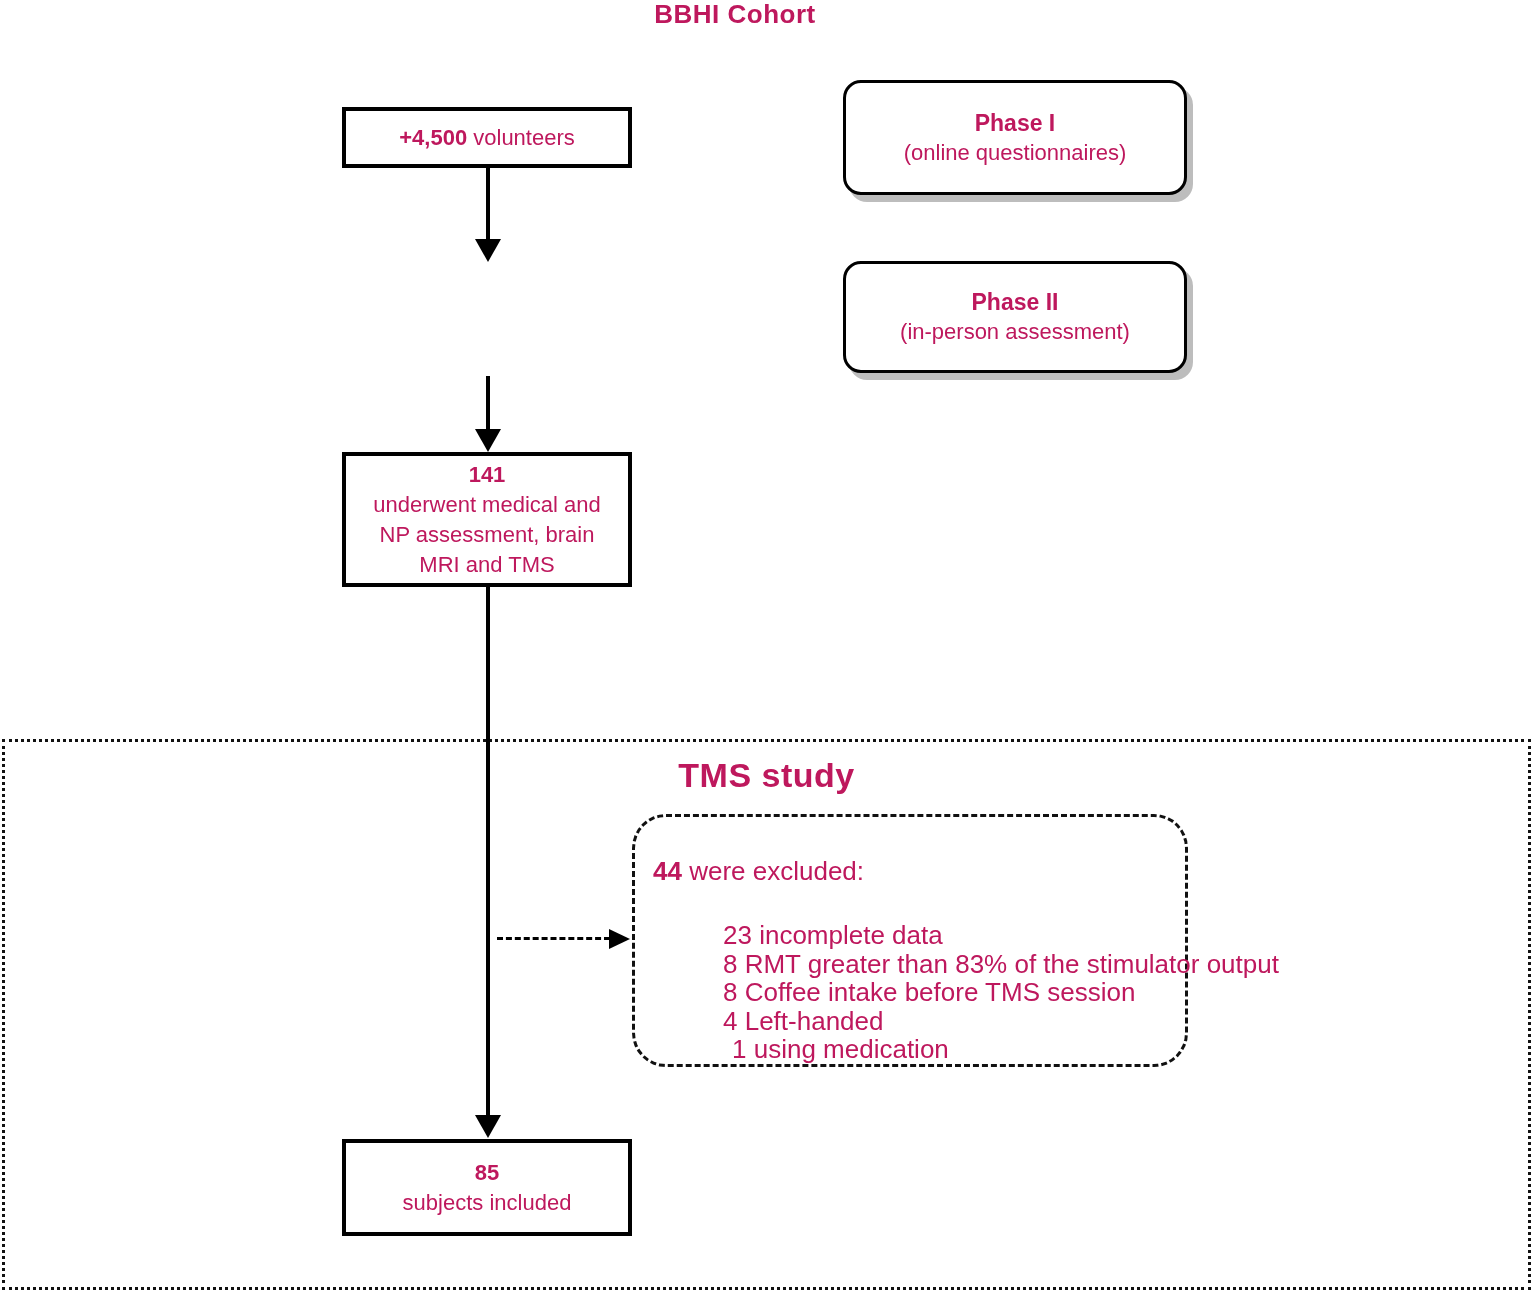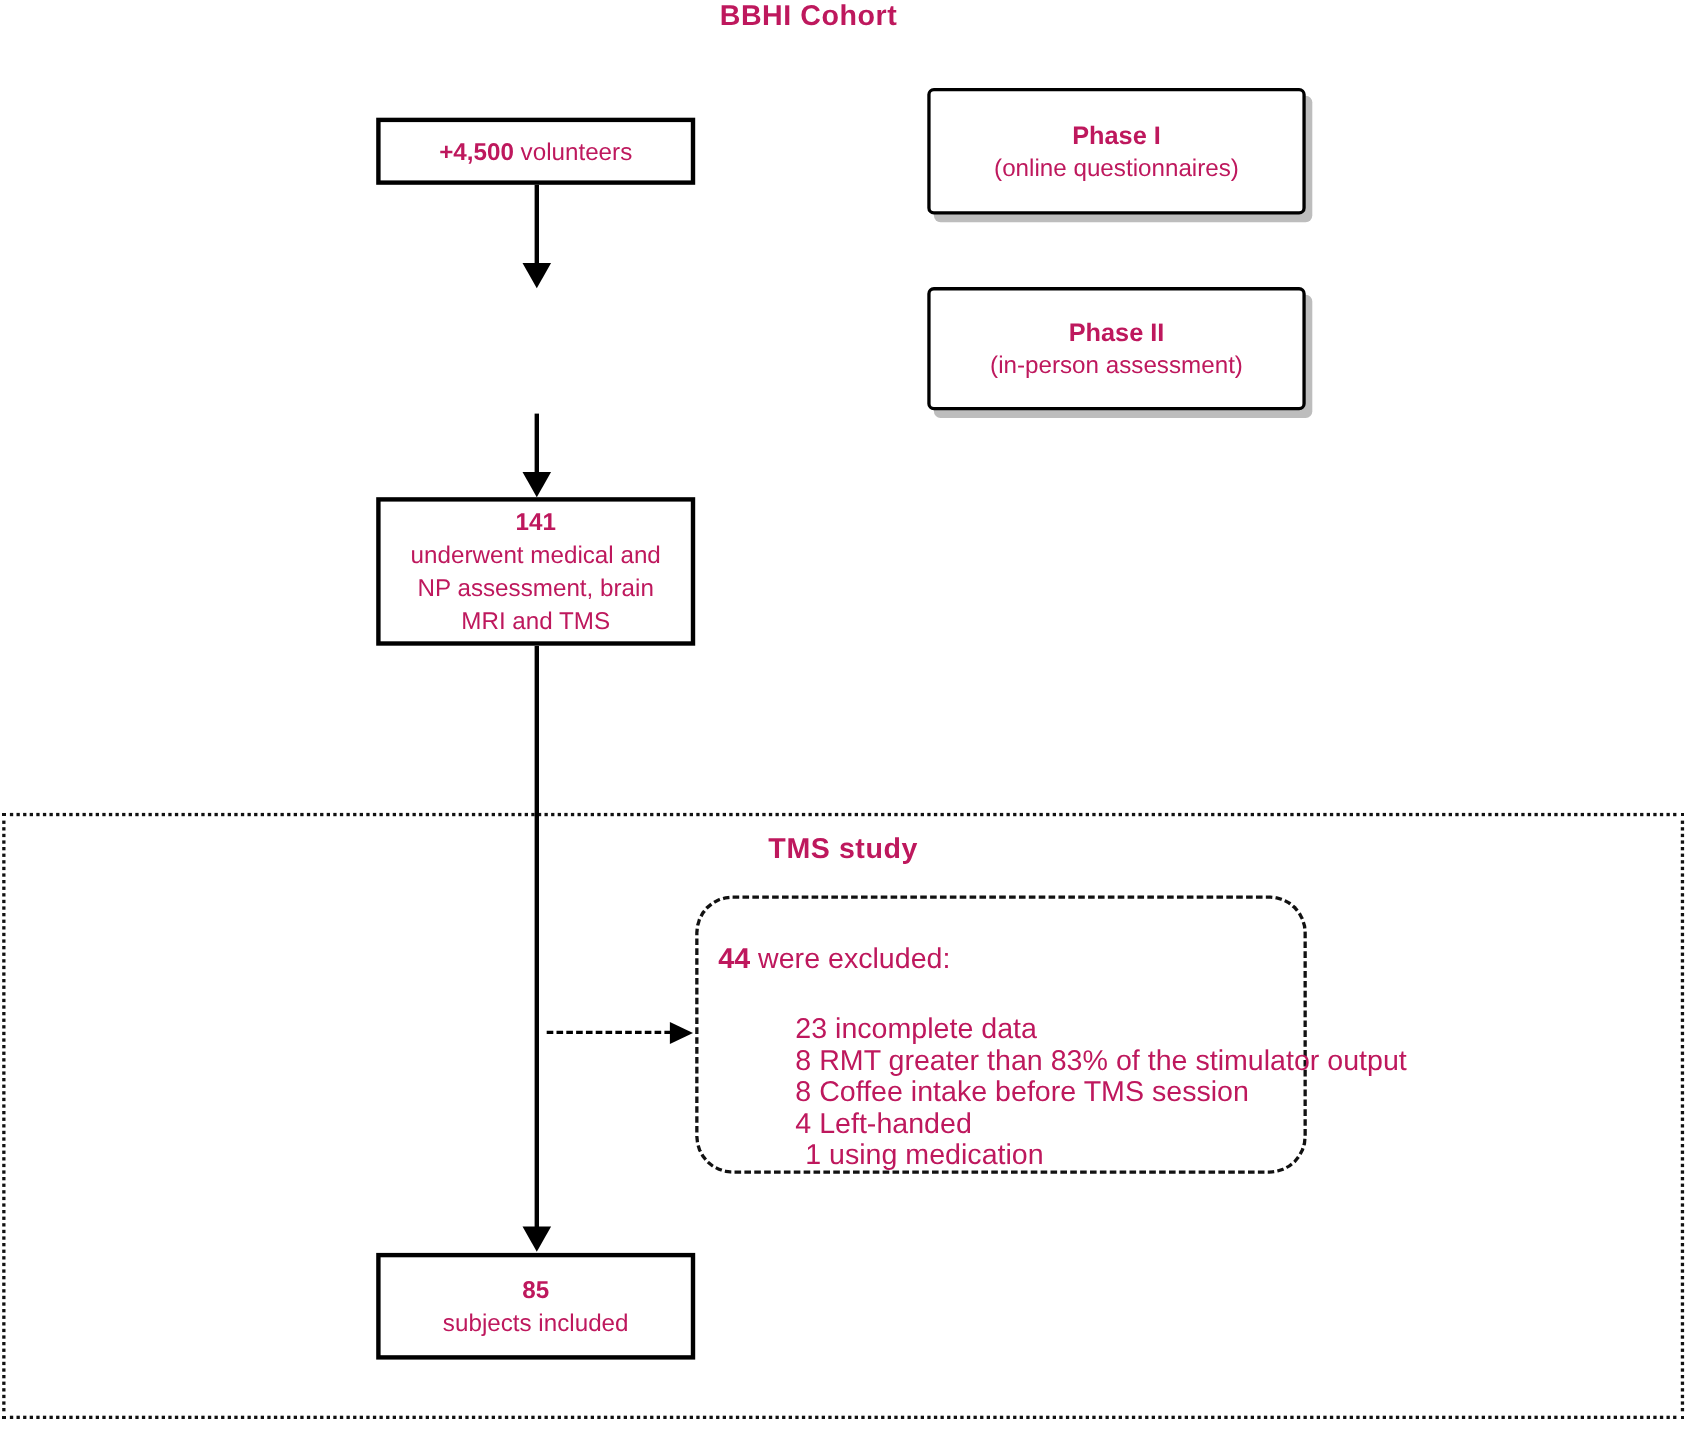--- a/index.html
+++ b/index.html
@@ -40,21 +40,21 @@
 
   #box-volunteers { left: 342px; top: 107px; width: 290px; height: 61px; }
   #box-selection  { left: 342px; top: 261px; width: 290px; height: 115px; }
   #box-assessment { left: 342px; top: 452px; width: 290px; height: 135px; align-items: flex-end; }
   #box-included   { left: 342px; top: 1139px; width: 290px; height: 97px; }
 
   
   .phase-box {
     left: 843px; width: 344px;
     border: 3px solid #000;
-    border-radius: 6px;
+    border-radius: 18px;
     background: #fff;
     box-shadow: 6px 7px 0 0 #bdbdbd;
     box-sizing: border-box;
     display: flex; flex-direction: column;
     align-items: center; justify-content: center;
     text-align: center;
     font-size: 22px; line-height: 29px;
     z-index: 3;
   }
   #phase1 { top: 80px;  height: 115px; }
@@ -92,21 +92,21 @@
   
   #tms-region {
     left: 2px; top: 739px; width: 1529px; height: 551px;
     border: 3px dotted #111;
     box-sizing: border-box;
     z-index: 1;
   }
   .tms-label {
     margin-top: 14px;
     text-align: center;
-    font-size: 26px; font-weight: bold;
+    font-size: 34px; font-weight: bold;
     letter-spacing: 0.5px;
   }
 
   
   #exclusion-box {
     left: 632px; top: 814px; width: 556px; height: 253px;
     border: 3px dashed #111;
     border-radius: 34px;
     box-sizing: border-box;
     background: transparent;

